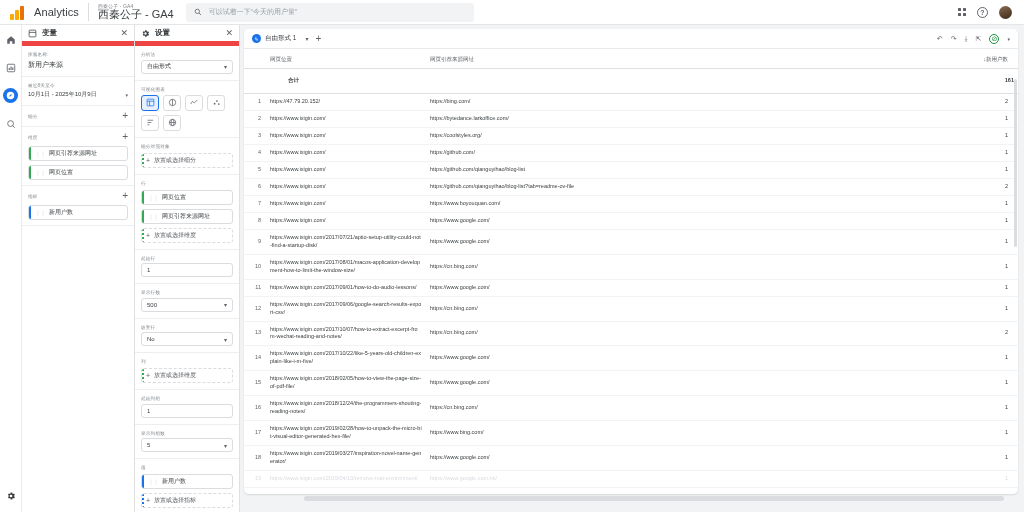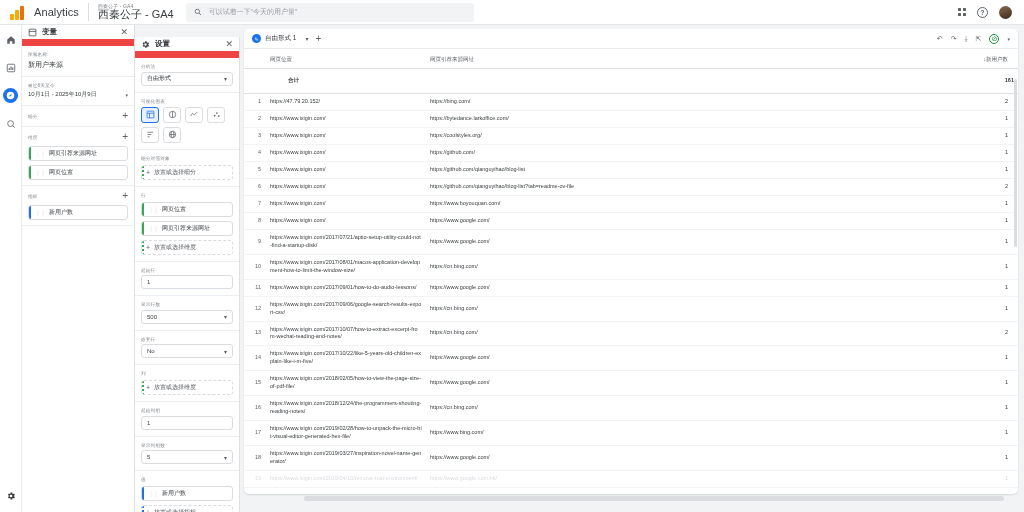--- a/index.html
+++ b/index.html
@@ -48,24 +48,24 @@
     display: flex; flex-direction: column; align-items: center; padding-top: 7px; gap: 13px;
   }
   .rail-btn { width:15px;height:15px;display:flex;align-items:center;justify-content:center;
               border-radius:50%; color:#5f6368; }
   .rail-btn.active { background:#1a73e8; color:#fff; }
   .rail-gear { margin-top:auto; margin-bottom: 9px; color:#3c4043;}
 
   
   .panel { background:#fff; border-right:1px solid #e0e0e0; overflow:hidden; display:flex; flex-direction:column; }
   .panel.vars { width: 113px; min-width:113px; }
-  .panel.settings { width: 105px; min-width:105px;margin-top:12px; }
+  .panel.settings { width: 105px; min-width:105px; }
   .panel-head {
     height: 21px; min-height:21px; display:flex; align-items:center; gap:5px;
-    padding: 0 6px; border-bottom:7px solid #ef4444;
+    padding: 0 6px; border-bottom:5px solid #ef4444;
   }
   .panel-head .ttl { font-size: 7.5px; color:#3c4043; font-weight:bold; }
   .panel-head .x { margin-left:auto; color:#5f6368; font-size:9px; line-height:1; cursor:pointer;}
   .panel-body { flex:1; overflow:hidden; }
 
   .sec { padding: 6px; border-bottom: 1px solid #eceff1; }
   .sec.tight { padding: 5px 6px; }
   .lbl { font-size: 4.6px; color:#80868b; letter-spacing:.2px; margin-bottom:2.5px; display:block; }
   .val { font-size: 7px; color:#3c4043; }
   .val.sm { font-size:6px; }

